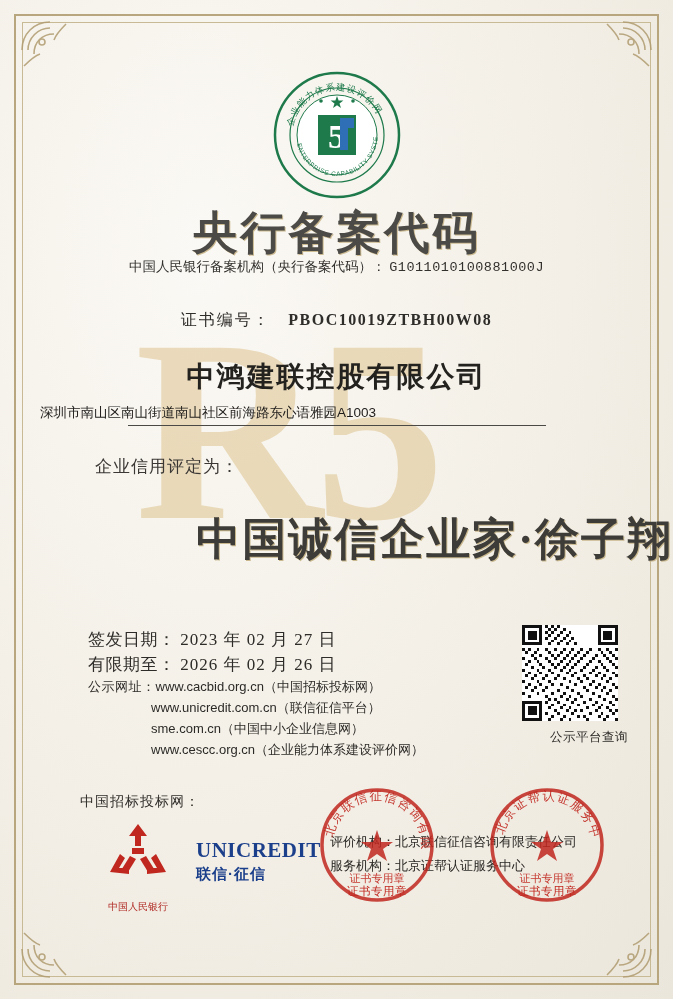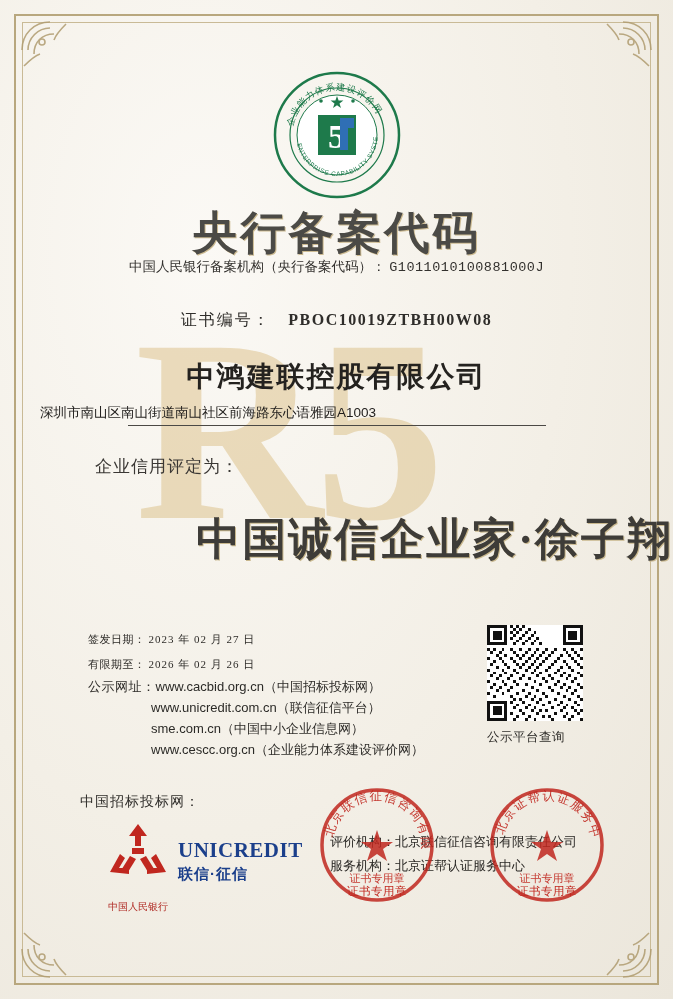--- a/index.html
+++ b/index.html
@@ -163,21 +163,21 @@
     font-weight: bold;
     color: #3e3c38;
     letter-spacing: 2px;
     text-shadow: 1px 1px 0 #c9b88e;
   }
 
   .dates {
     position: absolute;
     top: 627px;
     left: 88px;
-    font-size: 11px;
+    font-size: 17px;
     color: #2e2c29;
     line-height: 25px;
   }
   .dates .k { letter-spacing: 0.5px; }
   .dates .v { font-family: "Liberation Serif", serif; letter-spacing: 1px; }
 
   .websites {
     position: absolute;
     top: 676px;
     left: 88px;
@@ -186,23 +186,23 @@
     line-height: 21px;
   }
   .websites .url { color: #2b2a27; }
   .websites .row { white-space: nowrap; }
   .websites .first-label { letter-spacing: 0.5px; }
   .websites .indent { padding-left: 63px; }
 
   .qr-block {
     position: absolute;
     top: 625px;
-    left: 487px;
+    left: 522px;
     width: 106px;
-    text-align: left;
+    text-align: right;
   }
   .qr-code {
     width: 96px; height: 96px;
     display: block;
     background: #fff;
   }
   .qr-caption {
     margin-top: 8px;
     font-size: 12.5px;
     color: #2e2c29;
@@ -227,21 +227,21 @@
   }
   .pboc-caption {
     font-size: 10px;
     color: #b02b25;
     letter-spacing: 0px;
     margin-top: 20px;
   }
   .unicredit {
     position: absolute;
     top: 838px;
-    left: 178px;
+    left: 196px;
     width: 120px;
   }
   .uni-en {
     font-family: "Liberation Serif", serif;
     font-size: 21px;
     font-weight: bold;
     color: #1b3f8b;
     letter-spacing: 0.5px;
   }
   .uni-cn {

